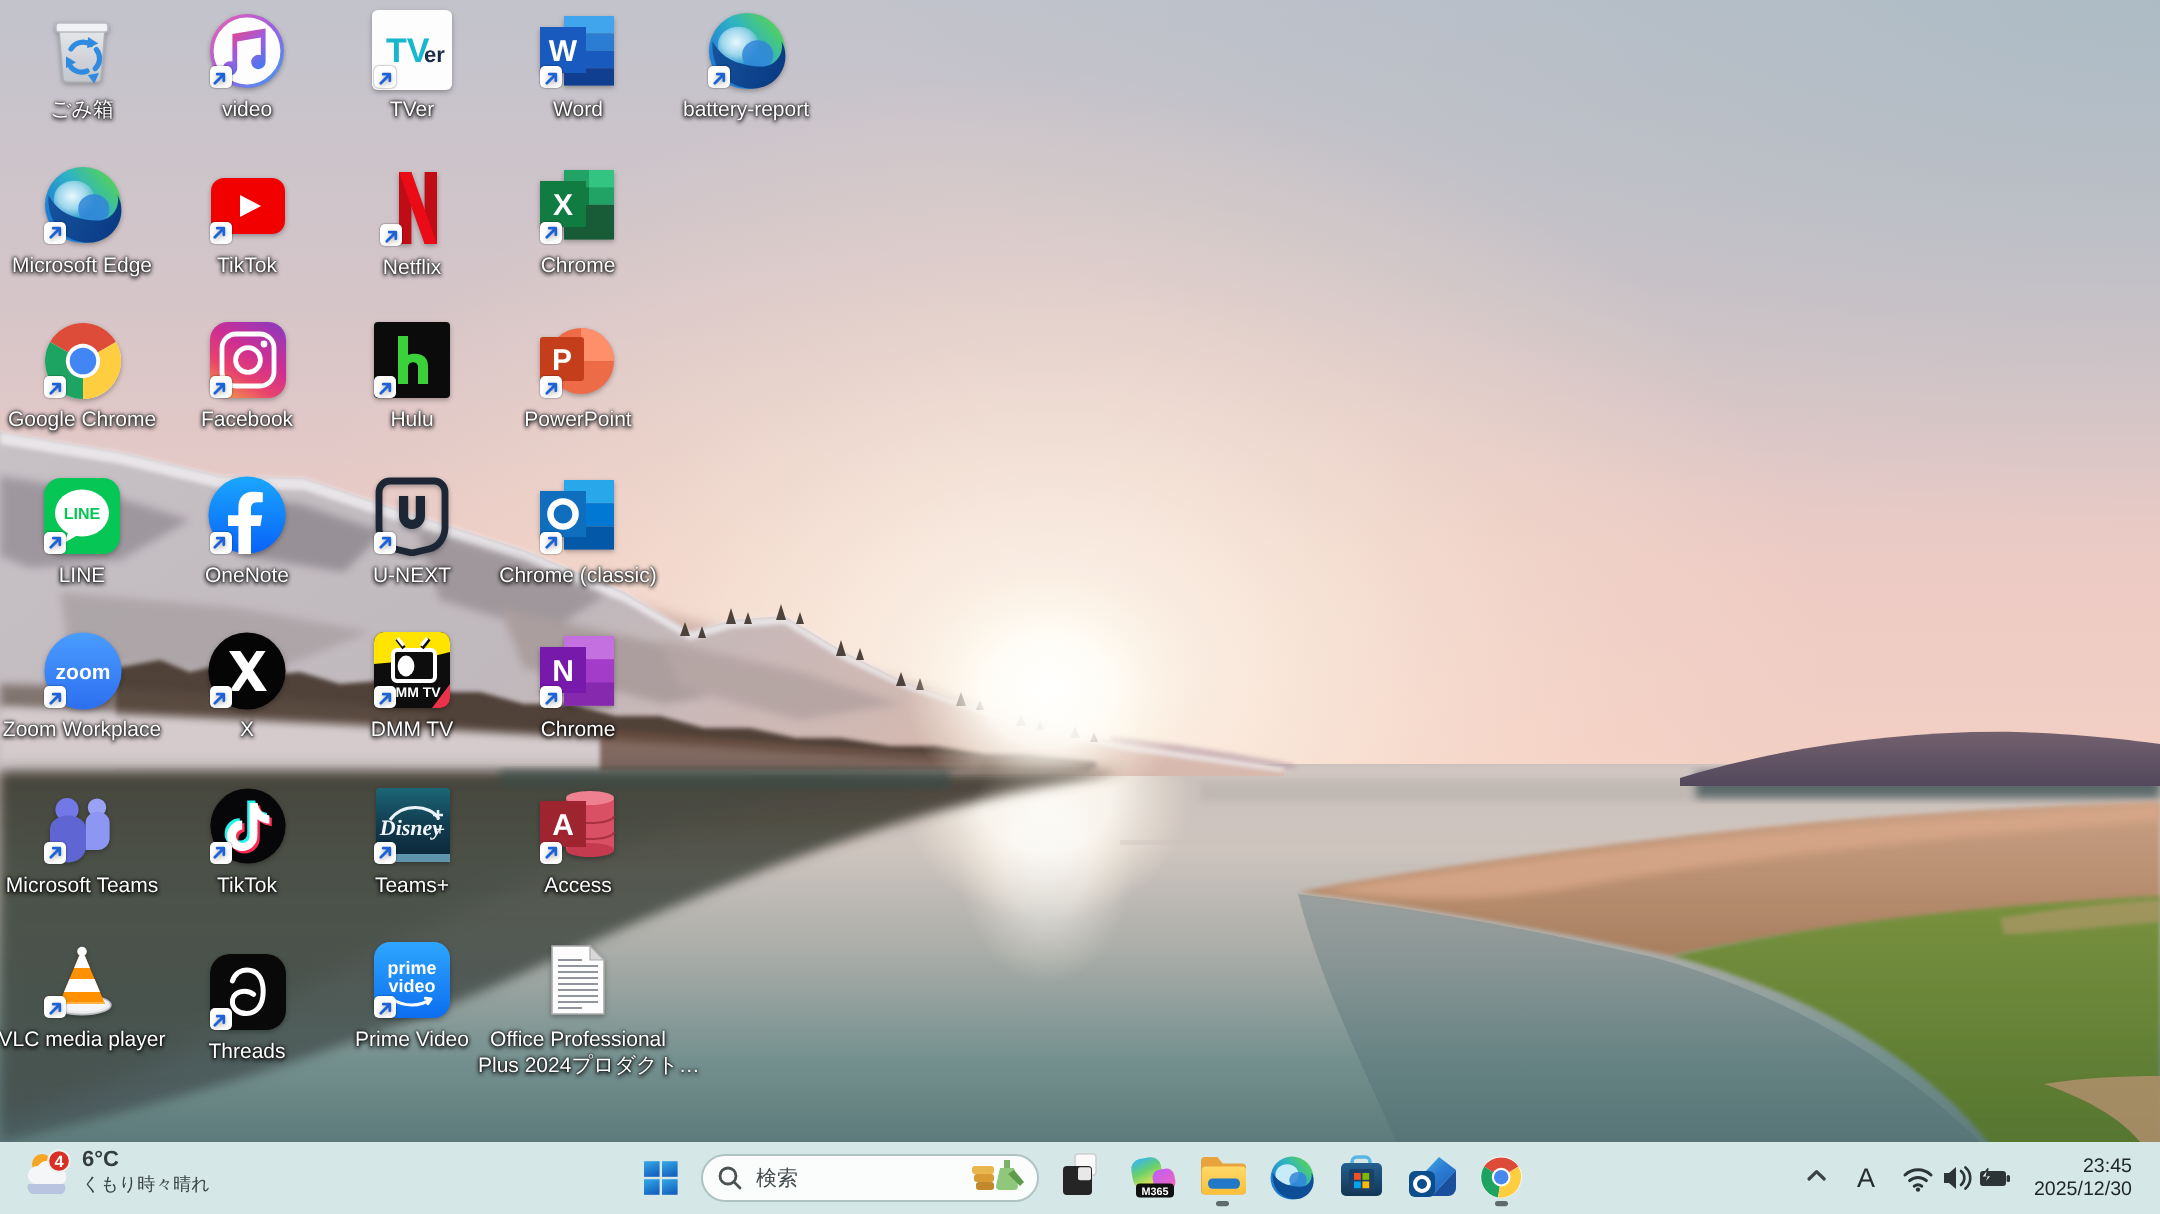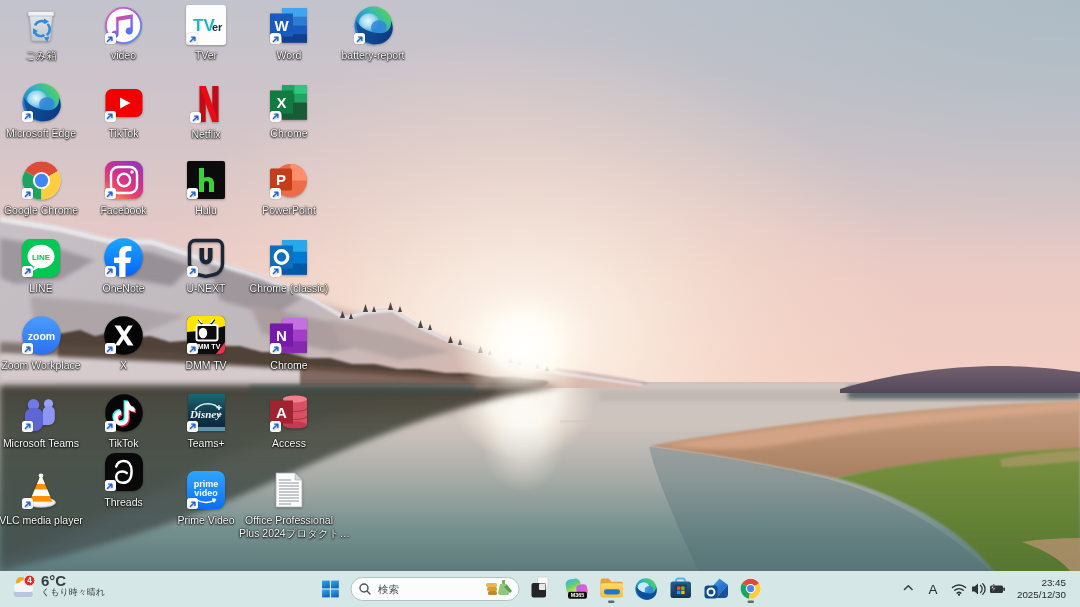--- a/index.html
+++ b/index.html
@@ -280,21 +280,21 @@
 <path d="M982.7,12.7 a7,7 0 0 1 0,10.6" fill="none" stroke="#2c3436" stroke-width="1.3" stroke-linecap="round"></path>
 </g>
 <g>
 <rect x="990" y="14.5" width="13" height="7.5" rx="1.5" fill="#2c3436"></rect>
 <rect x="1003.3" y="16.5" width="1.7" height="3.5" rx="0.8" fill="#2c3436"></rect>
 <path d="M994,13.2 l-3.4,4.4 h2.8 l-1.6,3.8 4,-4.6 h-2.6 z" fill="#e9f2f1" stroke="#2c3436" stroke-width="0.7"></path>
 </g>
 <text x="1066" y="15.2" font-size="9.8" fill="#1e2628" text-anchor="end" font-family="Liberation Sans">23:45</text>
 <text x="1066" y="26.6" font-size="9.8" fill="#1e2628" text-anchor="end" font-family="Liberation Sans">2025/12/30</text>
 </svg>
-<div style="position:absolute;left:41px;top:4px;font-size:15px;font-weight:bold;color:#333d3f;line-height:11px">6°C</div>
+<div style="position:absolute;left:41px;top:4px;font-size:11px;font-weight:bold;color:#333d3f;line-height:11px">6°C</div>
 <div style="position:absolute;left:41px;top:16px;font-size:9px;color:#3a4446;line-height:11px">くもり時々晴れ</div>
 </div>
 
 <div class="di" style="left:-9px;top:5px">
     <div class="g">
       <svg width="30" height="34" viewBox="0 0 30 34" style="position:absolute;left:5.0px;top:3.0px">
         <defs>
           <linearGradient id="rbg" x1="0" y1="0" x2="0" y2="1">
             <stop offset="0" stop-color="#e9ebee" stop-opacity="0.95"></stop>
             <stop offset="1" stop-color="#c6cad0" stop-opacity="0.92"></stop>
@@ -804,21 +804,21 @@
         <circle cx="19" cy="3.8" r="2.4" fill="#fdfdfd"></circle>
       </svg>
       <span class="arw" style="left:1px">
         <svg width="8" height="8" viewBox="0 0 8 8">
           <path d="M1.4,6.6 L5.4,2.6 M2.6,2.1 L5.9,2.1 L5.9,5.4" stroke="#1e63d6" stroke-width="1.4" fill="none" stroke-linecap="round" stroke-linejoin="round"></path>
         </svg>
       </span>
     </div>
     <div class="lbl">VLC media player</div>
   </div>
-<div class="di" style="left:73.5px;top:452px">
+<div class="di" style="left:73.5px;top:476px">
     <div class="g">
       <svg width="38" height="38" viewBox="0 0 38 38" style="position:absolute;left:1.0px;top:1.0px">
         <rect x="0" y="0" width="38" height="38" rx="10" fill="#090909"></rect>
         <g transform="scale(-1,1) translate(-38,0)">
           <path d="M26.8,13.5 C25.6,10 22.8,8 19.4,8 C14.6,8 11.4,11.8 11.4,18.6 C11.4,25.8 14.8,29.8 19.8,29.8 C23.8,29.8 26.8,27.3 26.8,23.9 C26.8,20.7 24.3,18.6 20.7,18.6 C18.9,18.6 17.3,19.2 16.2,20.2" fill="none" stroke="#fff" stroke-width="2.5" stroke-linecap="round"></path>
         </g>
       </svg>
       <span class="arw" style="left:1px">
         <svg width="8" height="8" viewBox="0 0 8 8">
           <path d="M1.4,6.6 L5.4,2.6 M2.6,2.1 L5.9,2.1 L5.9,5.4" stroke="#1e63d6" stroke-width="1.4" fill="none" stroke-linecap="round" stroke-linejoin="round"></path>

